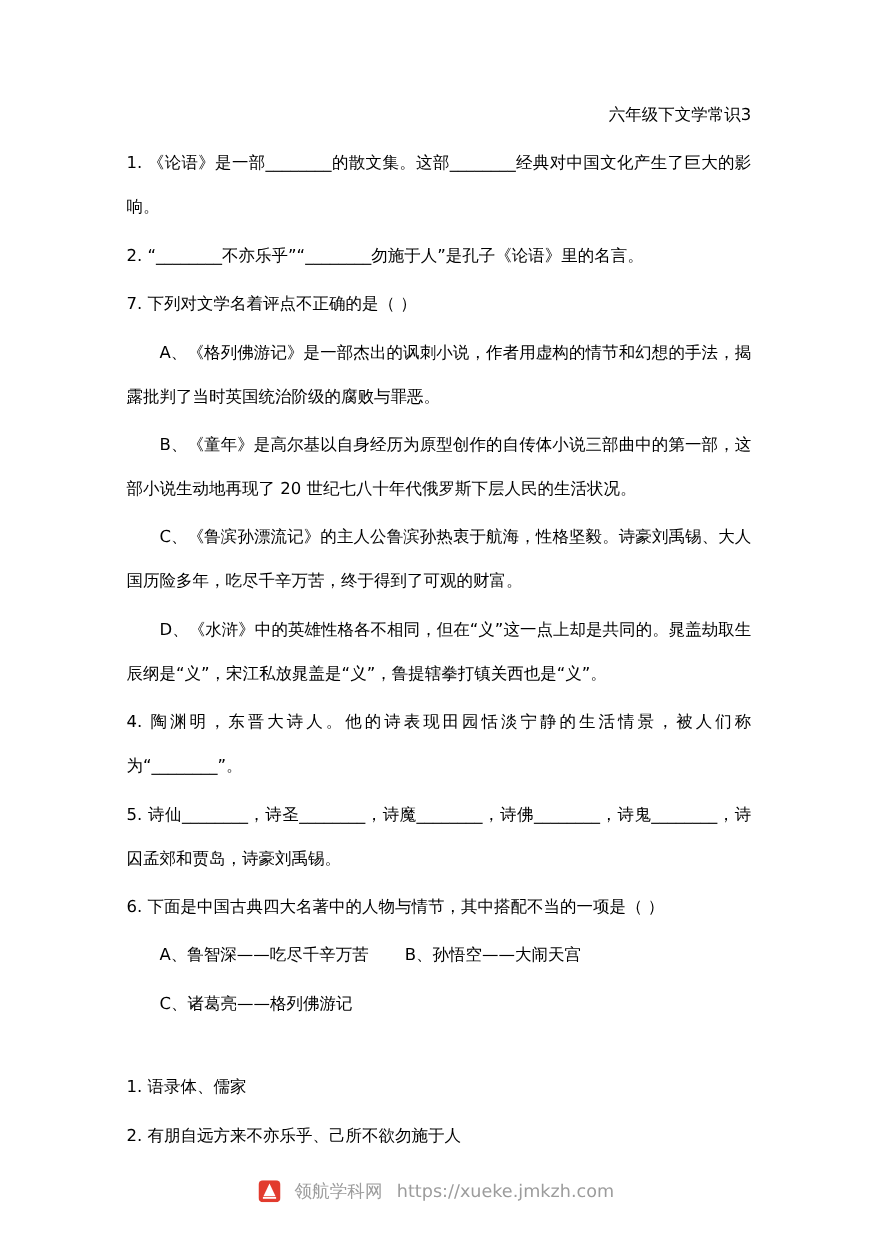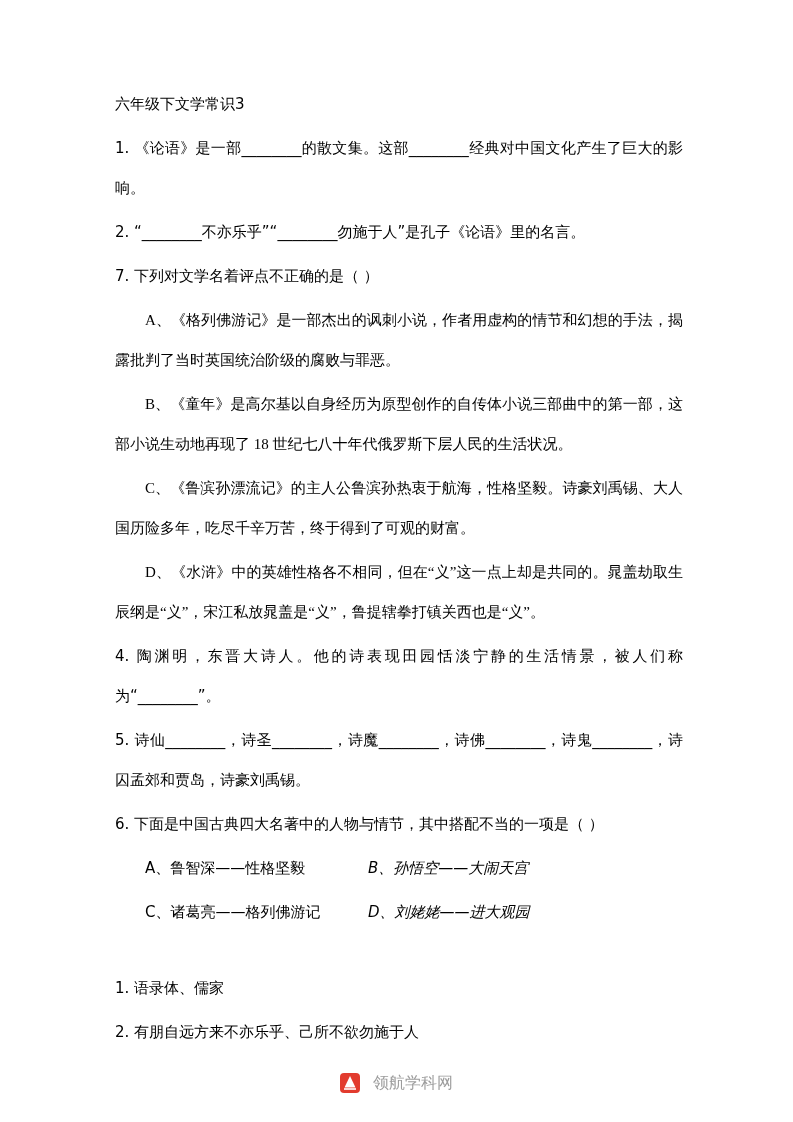--- a/index.html
+++ b/index.html
@@ -19,34 +19,33 @@
     top: 84px;
     width: 568px;
     font-size: 15px;
     line-height: 40px;
   }
   p.para {
     margin: 0 0 4px 0;
     text-align: justify;
   }
   p.title {
-    text-align: left;
+    text-align: right;
     margin: 0 0 4px 0;
   }
   p.para.indent {
     text-indent: 2em;
-    font-family: Liberation Serif, serif;
   }
   .options-row {
     display: flex;
     padding-left: 2em;
     margin: 0 0 4px 0;
   }
   .options-row .opt-left { width: 223px; flex: none; }
-  .options-row .opt-right { flex: 1; font-style: italic; }
+  .options-row .opt-right { flex: 1; }
   .answers { margin-top: 36px; }
   .footer {
     position: absolute;
     left: 0;
     right: 0;
     bottom: 28px;
     display: flex;
     align-items: center;
     justify-content: center;
     gap: 13px;
@@ -67,47 +66,47 @@
 <div class="page">
 
   <div class="content">
 
     <p class="title">六年级下文学常识3</p>
 
     <p class="para">1. 《论语》是一部________的散文集。这部________经典对中国文化产生了巨大的影响。</p>
     <p class="para">2. “________不亦乐乎”“________勿施于人”是孔子《论语》里的名言。</p>
     <p class="para">7. 下列对文学名着评点不正确的是（  ）</p>
     <p class="para indent">A、《格列佛游记》是一部杰出的讽刺小说，作者用虚构的情节和幻想的手法，揭露批判了当时英国统治阶级的腐败与罪恶。</p>
-    <p class="para indent">B、《童年》是高尔基以自身经历为原型创作的自传体小说三部曲中的第一部，这部小说生动地再现了 18 世纪七八十年代俄罗斯下层人民的生活状况。</p>
+    <p class="para indent">B、《童年》是高尔基以自身经历为原型创作的自传体小说三部曲中的第一部，这部小说生动地再现了 20 世纪七八十年代俄罗斯下层人民的生活状况。</p>
     <p class="para indent">C、《鲁滨孙漂流记》的主人公鲁滨孙热衷于航海，性格坚毅。诗豪刘禹锡、大人国历险多年，吃尽千辛万苦，终于得到了可观的财富。</p>
     <p class="para indent">D、《水浒》中的英雄性格各不相同，但在“义”这一点上却是共同的。晁盖劫取生辰纲是“义”，宋江私放晁盖是“义”，鲁提辖拳打镇关西也是“义”。</p>
     <p class="para">4. 陶渊明，东晋大诗人。他的诗表现田园恬淡宁静的生活情景，被人们称为“________”。</p>
     <p class="para">5. 诗仙________，诗圣________，诗魔________，诗佛________，诗鬼________，诗囚孟郊和贾岛，诗豪刘禹锡。</p>
     <p class="para">6. 下面是中国古典四大名著中的人物与情节，其中搭配不当的一项是（  ）</p>
 
     <div class="options-row">
-      <span class="opt-left">A、鲁智深——性格坚毅</span>
+      <span class="opt-left">A、鲁智深——吃尽千辛万苦</span>
       <span class="opt-right">B、孙悟空——大闹天宫</span>
     </div>
     <div class="options-row">
       <span class="opt-left">C、诸葛亮——格列佛游记</span>
-      <span class="opt-right">D、刘姥姥——进大观园</span>
     </div>
 
     <div class="answers">
       <p class="para">1. 语录体、儒家</p>
       <p class="para">2. 有朋自远方来不亦乐乎、己所不欲勿施于人</p>
     </div>
 
   </div>
 
   <div class="footer">
     <span class="logo">
       <svg width="20" height="20" viewBox="0 0 20 20" aria-hidden="true">
         <rect width="20" height="20" rx="4" fill="#e23b2e"></rect>
         <path d="M10 3 L15.5 14.5 H4.5 Z" fill="#ffffff"></path>
         <rect x="4" y="15.2" width="12" height="1.6" fill="#ffffff"></rect>
       </svg>
     </span>
     <span>领航学科网</span>
+    <span>https://xueke.jmkzh.com</span>
   </div>
 
 </div>
 
 </body></html>

